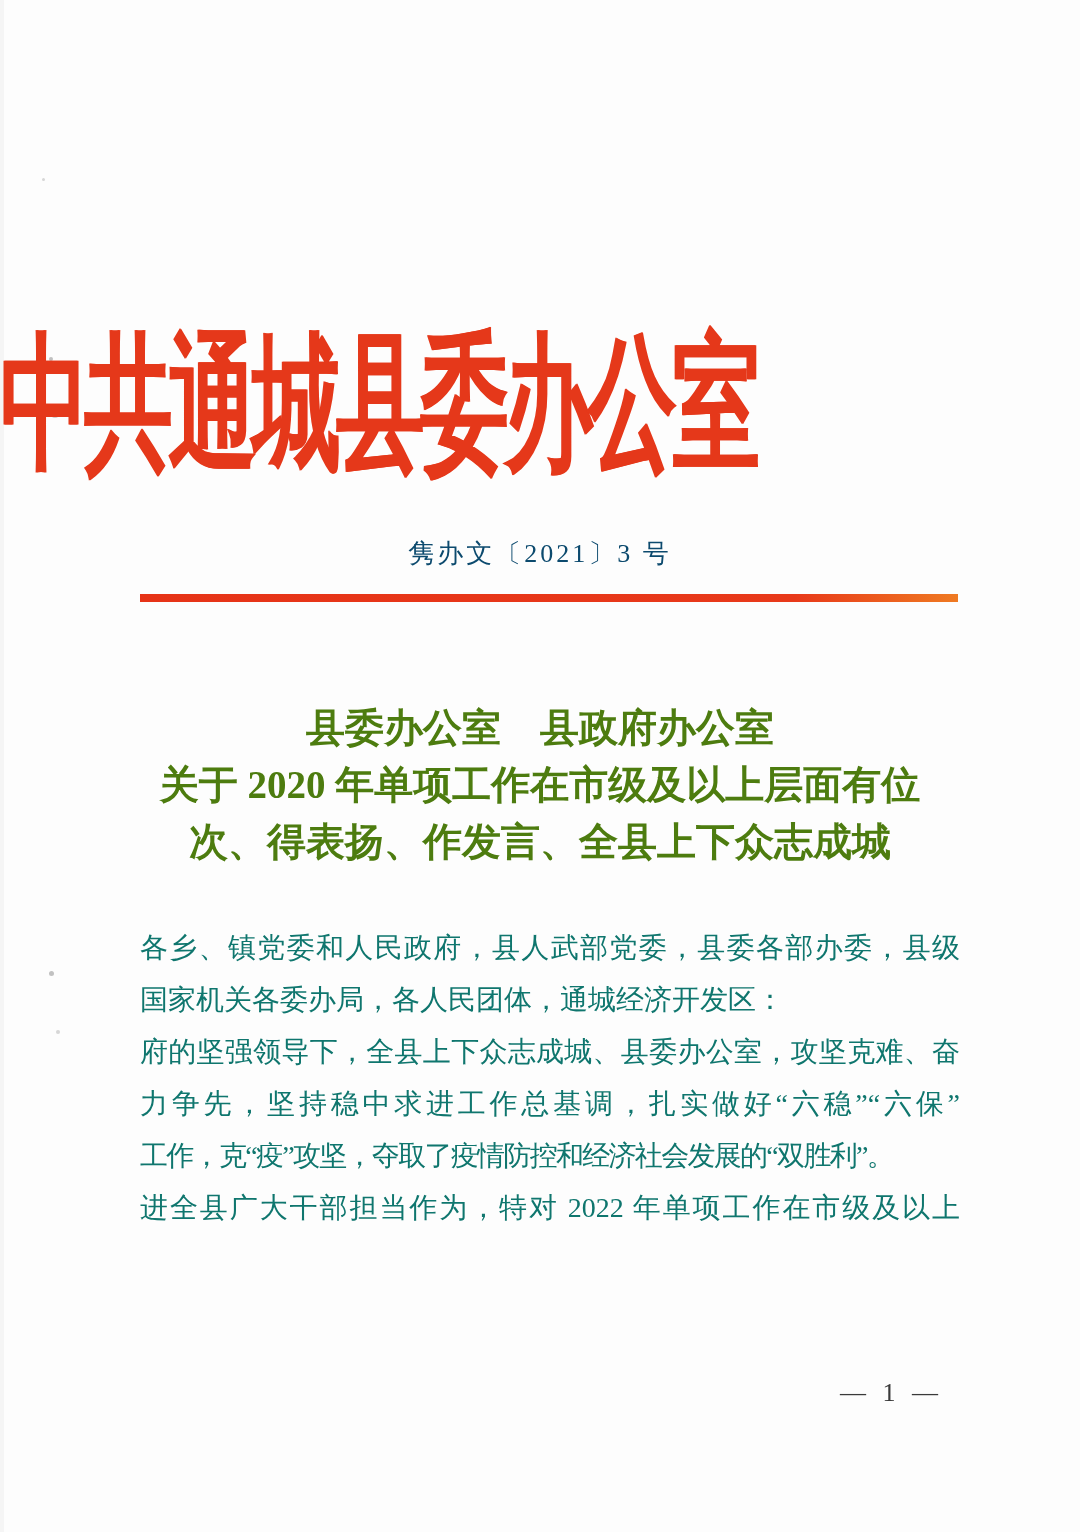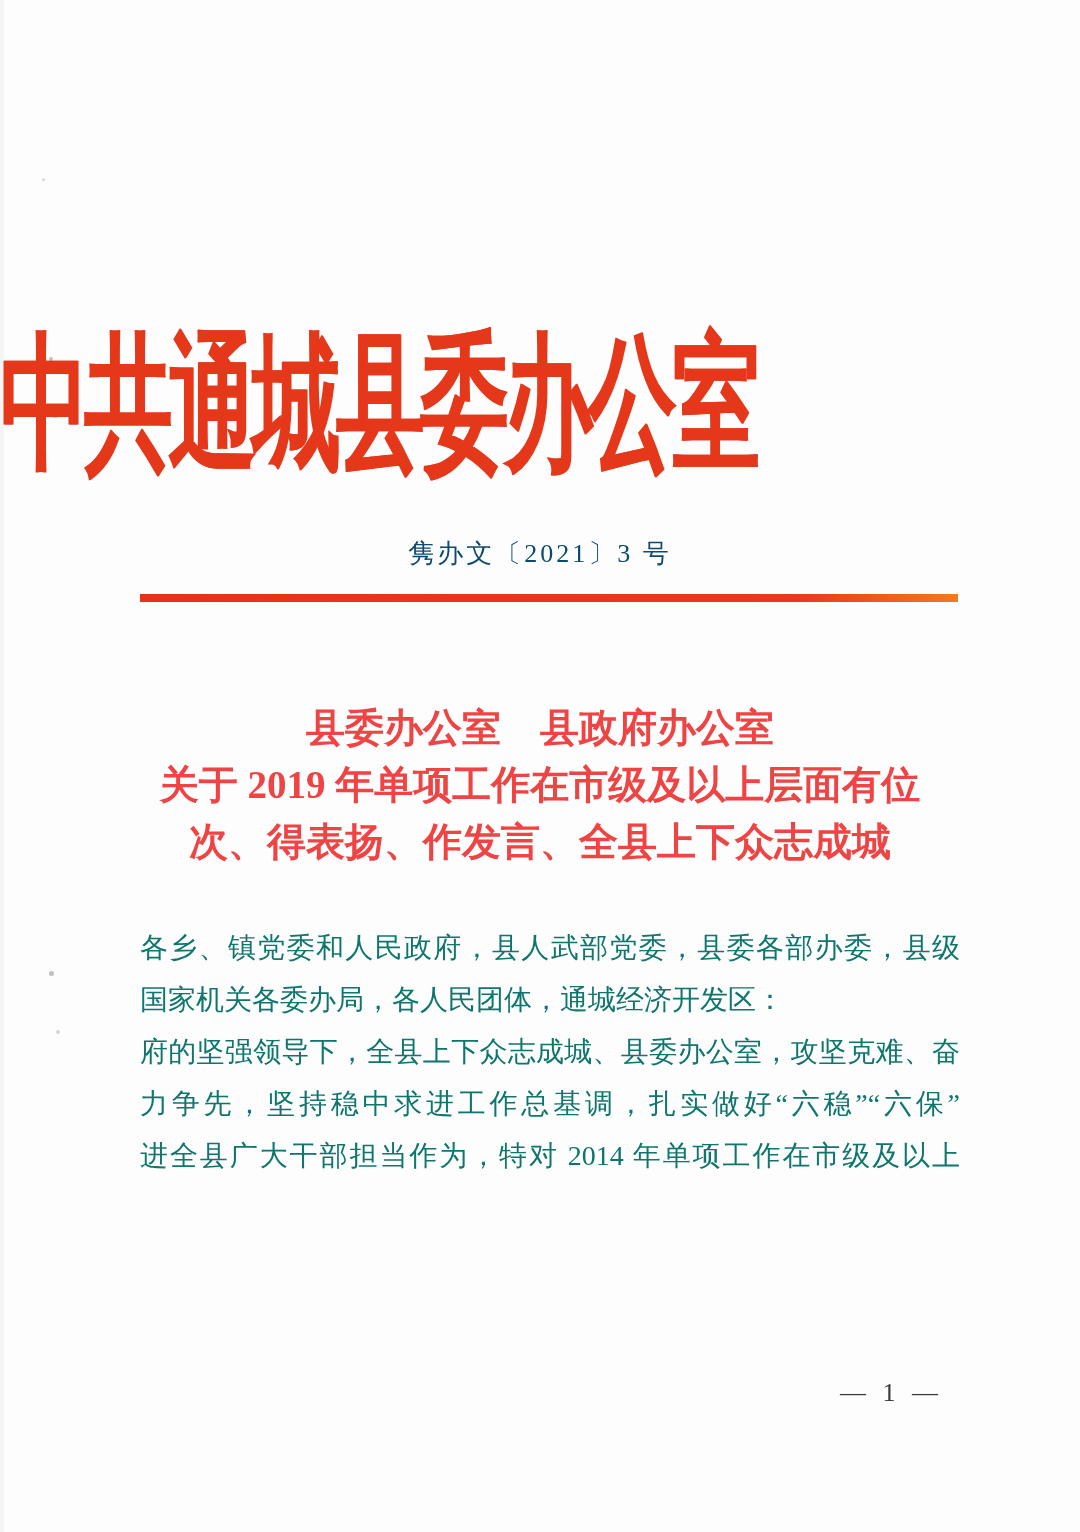--- a/index.html
+++ b/index.html
@@ -38,21 +38,21 @@
   
   .red-rule {
     position: absolute; top: 594px; left: 140px;
     width: 818px; height: 8px;
     background: linear-gradient(90deg, #e63317, #e8391a 80%, #ef7a22);
   }
   
   .doc-title {
     position: absolute; top: 699px; left: 60px; width: 960px;
     text-align: center;
-    font-size: 39px; font-weight: bold; color: #ef4444;
+    font-size: 39px; font-weight: bold; color: #4d7c0f;
     line-height: 57px;
   }
   
   .body-text {
     position: absolute; top: 922px; left: 140px; width: 820px;
     font-size: 28px; color: #0f766e;
   }
   .bline {
     height: 52px; line-height: 52px;
     overflow: hidden;
@@ -94,25 +94,26 @@
 <div class="banner">
   <span class="banner-inner">中共通城县委办公室</span>
 </div>
 
 <div class="docnum">隽办文〔2021〕3 号</div>
 
 <div class="red-rule"></div>
 
 <div class="doc-title">
   <div>县委办公室　县政府办公室</div>
-  <div>关于 2019 年单项工作在市级及以上层面有位</div>
+  <div>关于 2020 年单项工作在市级及以上层面有位</div>
   <div>次、得表扬、作发言、全县上下众志成城</div>
 </div>
 
 <div class="body-text">
   <div class="bline">各乡、镇党委和人民政府，县人武部党委，县委各部办委，县级</div>
   <div class="bline endline">国家机关各委办局，各人民团体，通城经济开发区：</div>
   <div class="bline">府的坚强领导下，全县上下众志成城、县委办公室，攻坚克难、奋</div>
   <div class="bline">力争先，坚持稳中求进工作总基调，扎实做好“六稳”“六保”</div>
-  <div class="bline">进全县广大干部担当作为，特对 2014 年单项工作在市级及以上</div>
+  <div class="bline endline tight">工作，克“疫”攻坚，夺取了疫情防控和经济社会发展的“双胜利”。</div>
+  <div class="bline">进全县广大干部担当作为，特对 2022 年单项工作在市级及以上</div>
 </div>
 
 <div class="pagenum">— 1 —</div>
 
 </body></html>

